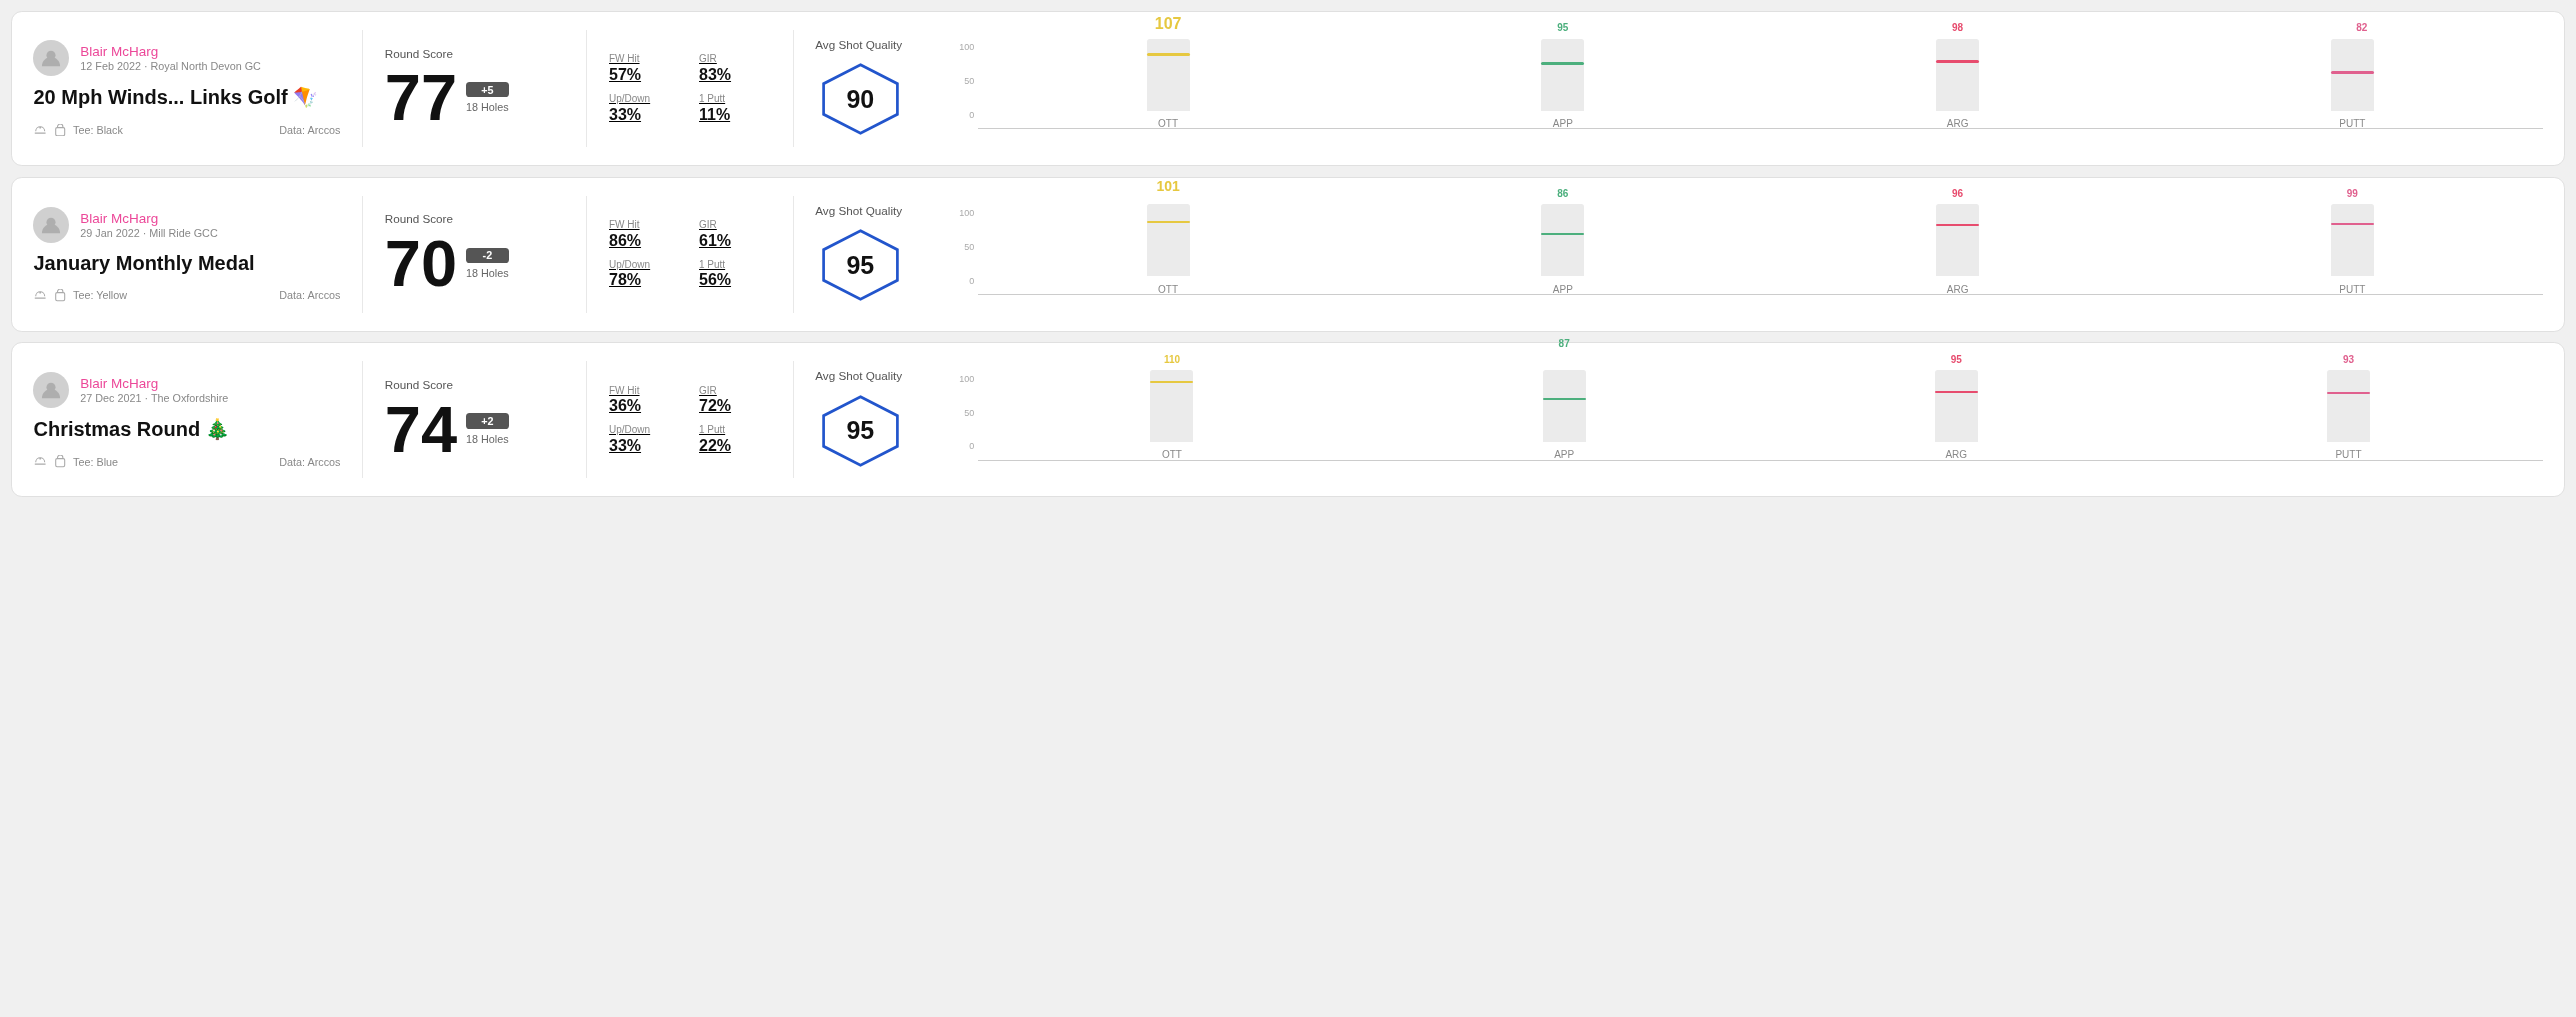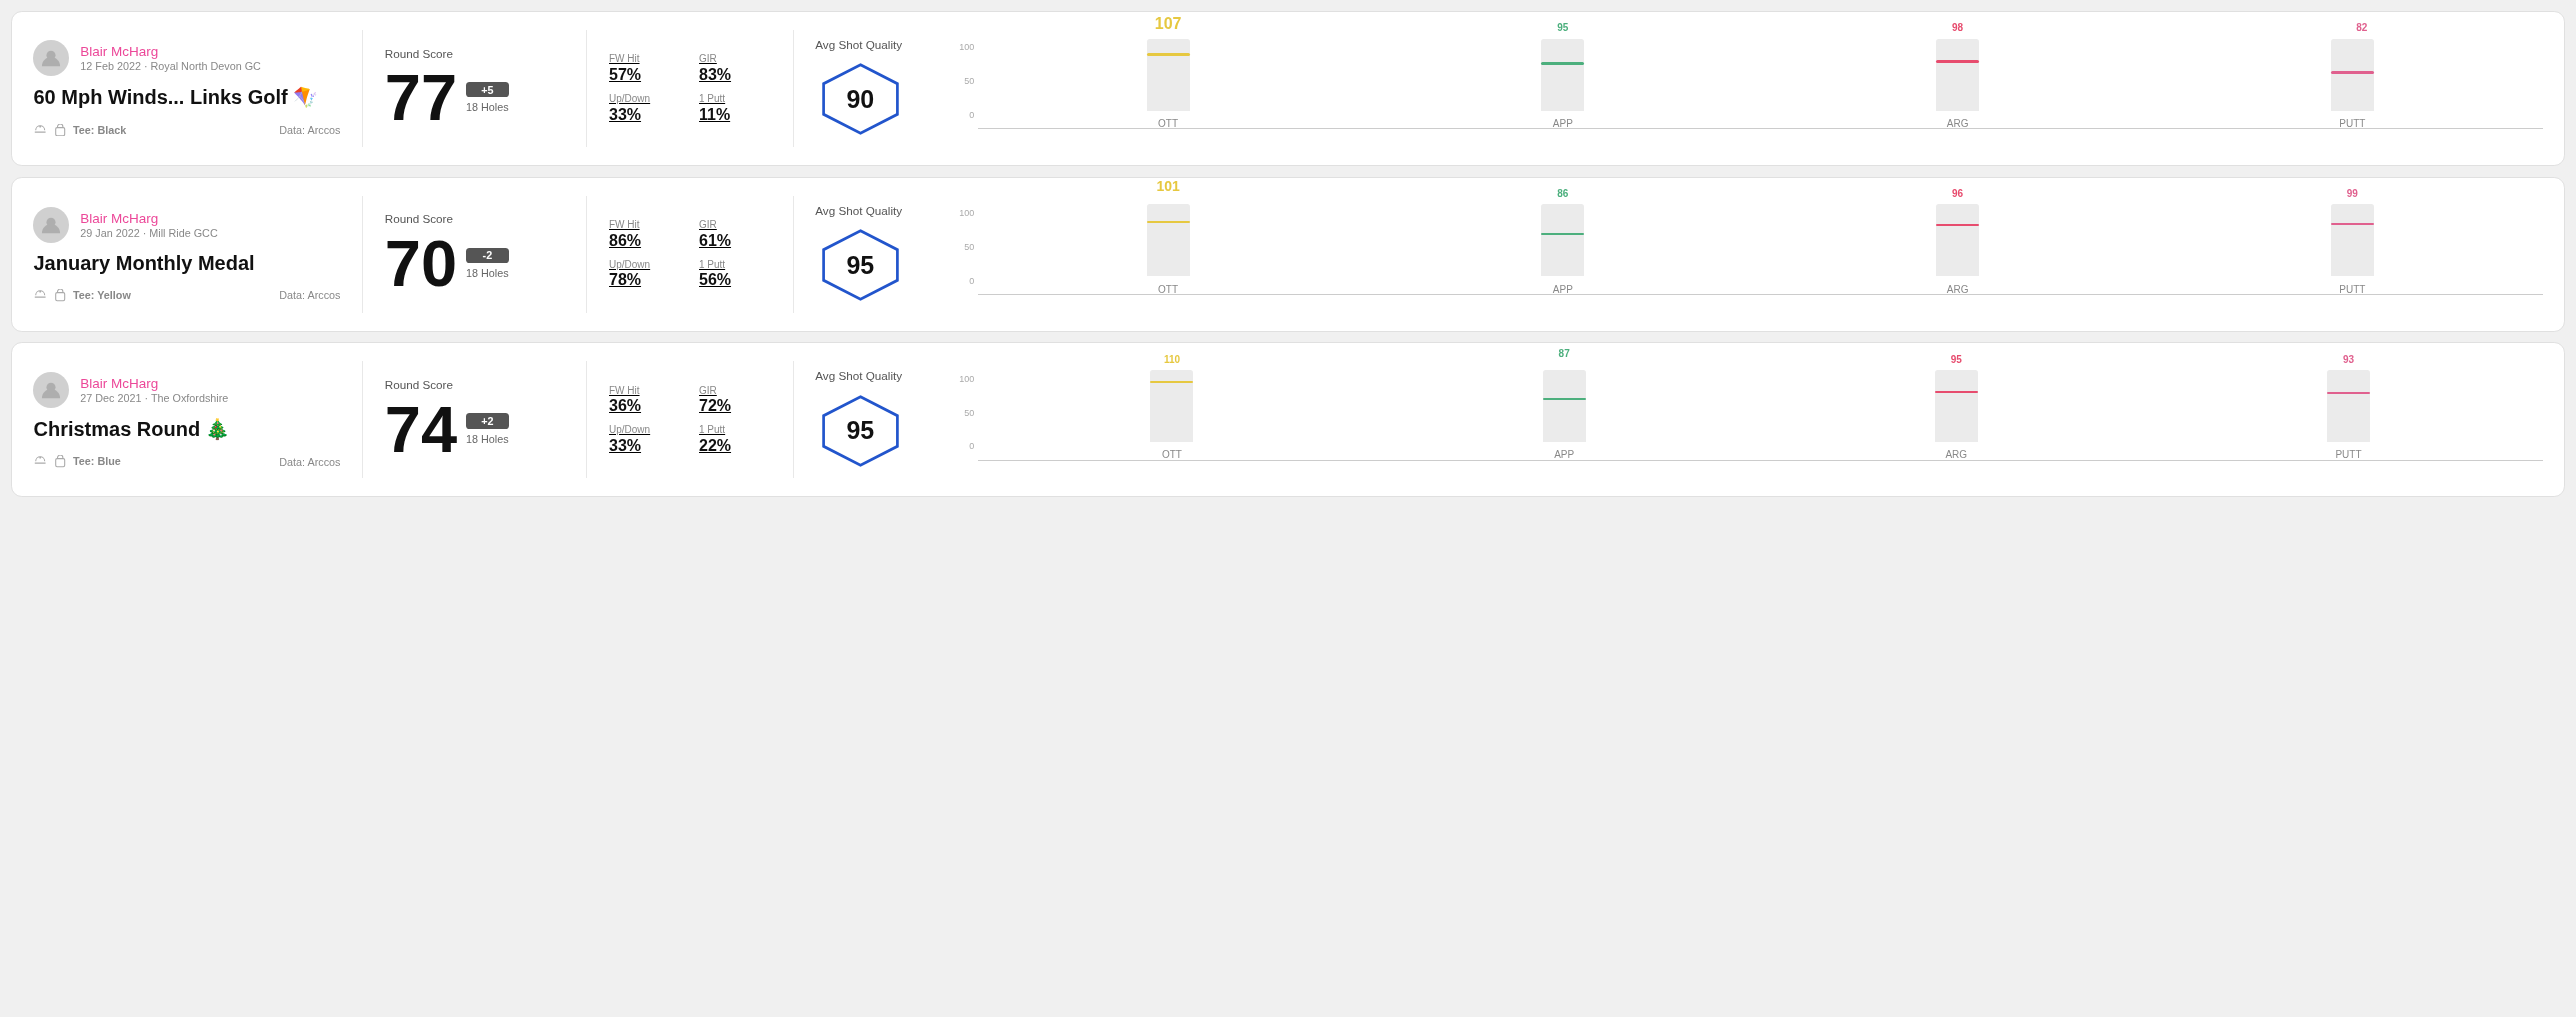--- a/index.html
+++ b/index.html
@@ -62,22 +62,22 @@
     }
     .player-footer {
       display: flex;
       align-items: center;
       justify-content: space-between;
       font-size: 10.8px;
       color: #888;
     }
     .tee-info {
       display: flex;
+      align-items: center;
       gap: 5.4px;
-      font-weight: bold;
     }
     .divider-v {
       width: 0.9px;
       background: #e8e8e8;
       align-self: stretch;
       margin: 0 21.7px;
     }
     .section-score {
       width: 180px;
       min-width: 180px;
@@ -196,21 +196,21 @@
             <circle cx="11" cy="8" r="5" fill="#999"></circle>
             <path d="M1 20c0-5.523 4.477-10 10-10s10 4.477 10 10" fill="#999"></path>
           </svg>
         </div>
         <div class="player-info">
           <div class="player-name">Blair McHarg</div>
           <div class="player-date">12 Feb 2022 · Royal North Devon GC</div>
         </div>
       </div>
       <div class="round-title">
-        60 Mph Winds... Links Golf 🪁
+        20 Mph Winds... Links Golf 🪁
       </div>
       <div class="player-footer">
         <div class="tee-info">
           <svg width="14.4" height="10.8" viewBox="0 0 16 12" fill="none">
               <path d="M2 9h12M3 7c0-2.76 2.24-5 5-5s5 2.24 5 5" stroke="#aaa" stroke-width="1.2" fill="none"></path>
               <circle cx="8" cy="3" r="1" fill="#aaa"></circle>
             </svg>
           <svg width="14.4" height="12.6" viewBox="0 0 16 14" fill="none">
               <rect x="3" y="4" width="10" height="9" rx="1.5" stroke="#aaa" stroke-width="1.2"></rect>
               <path d="M5 4V3a3 3 0 016 0v1" stroke="#aaa" stroke-width="1.2"></path>
@@ -534,21 +534,21 @@
             <div style="position:absolute;bottom:18px;left:0;right:0;height:0.9px;background:#ccc;"></div>
             <div class="bar-group">
       <div style="font-size:10px;font-weight:700;color:#e6c840;margin-bottom:1.8px;">110</div>
       <div style="width:43px;height:72px;background:#ebebeb;border-radius:2.7px;position:relative;">
         <div style="position:absolute;bottom:0;width:100%;height:61px;background:#ebebeb;border-radius:1.8px 1.8px 0 0;"></div>
         <div style="position:absolute;bottom:59px;width:100%;height:2.7px;background:#e6c840;border-radius:1.8px;"></div>
       </div>
       <div style="font-size:10px;color:#888;margin-top:3.6px;">OTT</div>
     </div>
             <div class="bar-group">
-      <div style="font-size:10px;font-weight:700;color:#4caf7d;margin-bottom:8px;text-align:right;">87</div>
+      <div style="font-size:10px;font-weight:700;color:#4caf7d;margin-bottom:18px;text-align:right;">87</div>
       <div style="width:43px;height:72px;background:#ebebeb;border-radius:2.7px;position:relative;">
         <div style="position:absolute;bottom:0;width:100%;height:44px;background:#ebebeb;border-radius:1.8px 1.8px 0 0;"></div>
         <div style="position:absolute;bottom:42px;width:100%;height:2.7px;background:#4caf7d;border-radius:1.8px;"></div>
       </div>
       <div style="font-size:10px;color:#888;margin-top:3.6px;">APP</div>
     </div>
             <div class="bar-group">
       <div style="font-size:10px;font-weight:700;color:#e74c6e;margin-bottom:1.8px;">95</div>
       <div style="width:43px;height:72px;background:#ebebeb;border-radius:2.7px;position:relative;">
         <div style="position:absolute;bottom:0;width:100%;height:51px;background:#ebebeb;border-radius:1.8px 1.8px 0 0;"></div>

